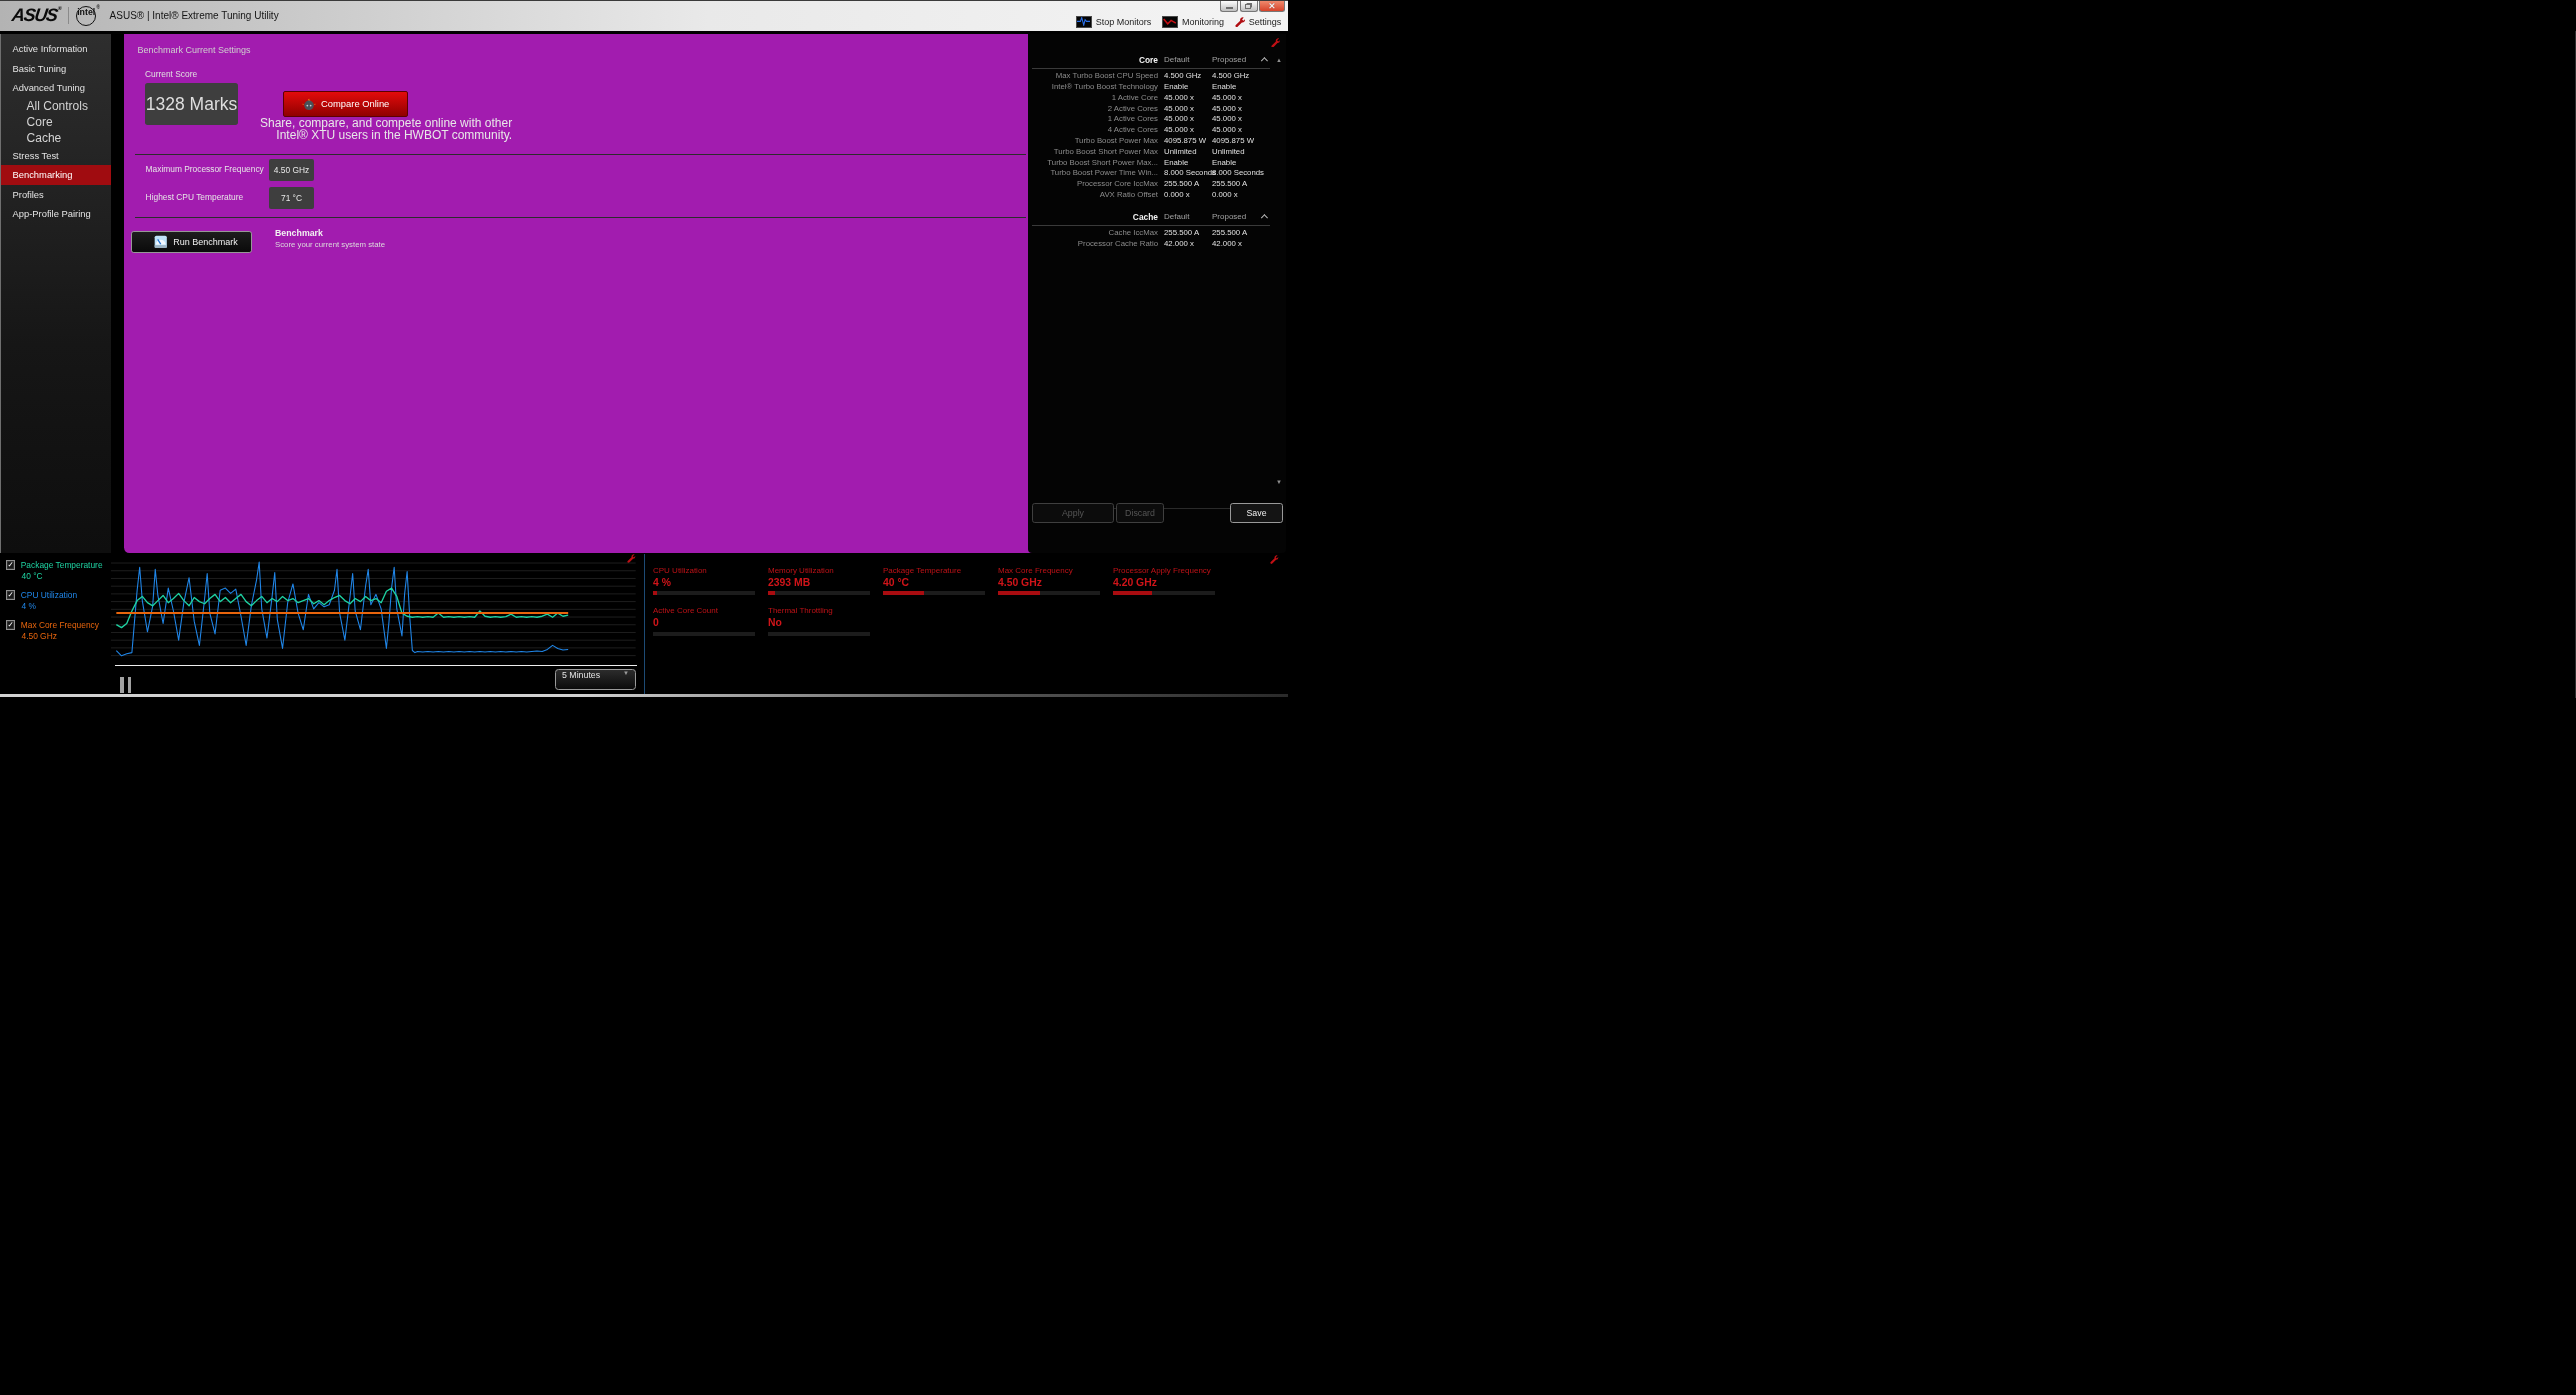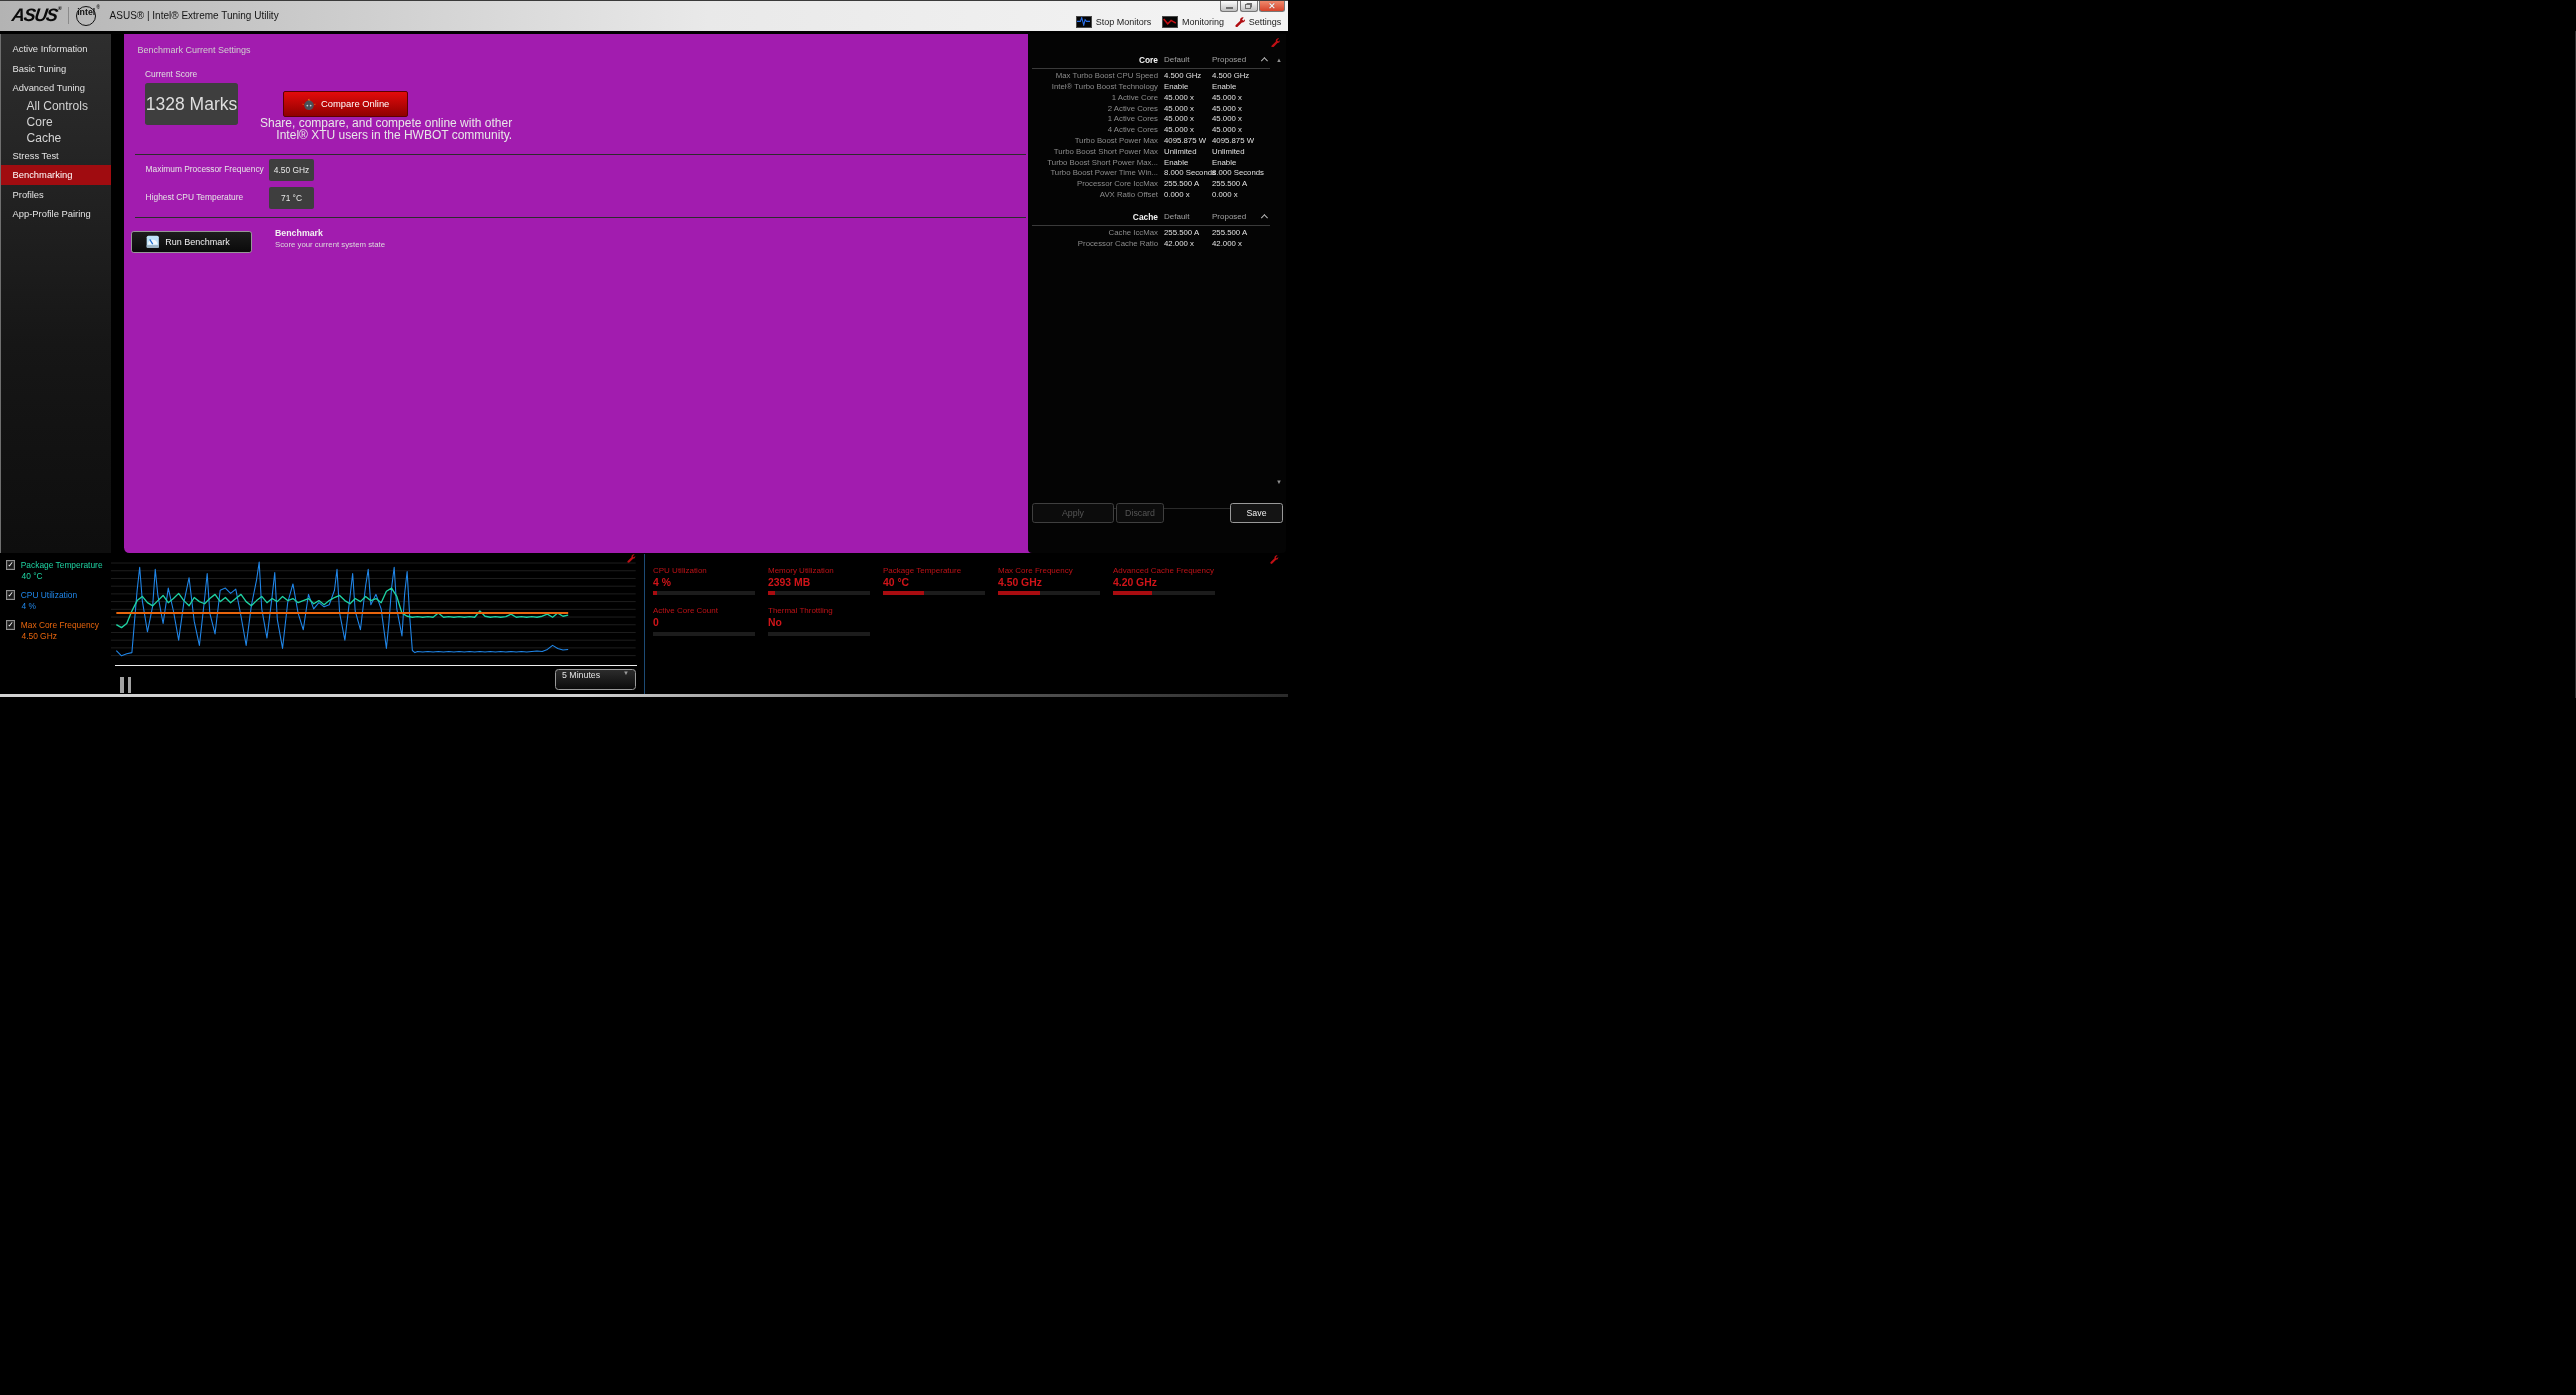--- a/index.html
+++ b/index.html
@@ -61,21 +61,21 @@
     color:#fff; font-size:9.4px; display:flex; align-items:center; justify-content:center; gap:5.4px; }
   .share-text { position:absolute; left:136px; top:84px; font-size:12px; color:#e8e8e8;
     line-height:11.5px;text-align:right; }
   .mp-divider { position:absolute; left:10.8px; right:10.8px; height:0.7px; background:#2c2c2c; }
   .field-label { position:absolute; left:21.6px; font-size:8.4px; color:#e6e6e6; line-height:21.6px; }
   .value-chip { position:absolute; left:145px; width:45px; height:21.6px; background:#3e3e3e;
     border-radius:2px; color:#e8e8e8; font-size:8.4px; display:flex; align-items:center;
     justify-content:center; }
   .run-btn { position:absolute; left:6.7px; top:197px; width:121px; height:22px;
     background:linear-gradient(#1d1d1d,#0a0a0a); border:0.7px solid #979797; border-radius:2.7px;
-    display:flex; align-items:center; gap:6px; padding-left:14px; font-size:9px; color:#f0f0f0; }
+    display:flex; align-items:center; gap:6px; padding-left:22px; font-size:9px; color:#f0f0f0; }
   .bm-title { position:absolute; left:151px; top:194px; font-size:8.8px; font-weight:bold; color:#f2f2f2; }
   .bm-sub { position:absolute; left:151px; top:206px; font-size:7.8px; color:#dcdcdc; }
 
   
   .right-panel { position:absolute; left:1028px; top:34px; width:258px; height:519px;
     background:#040404; border-radius:0 0 4px 4px; }
   .panel-wrench { position:absolute; right:5.4px; top:4px; }
   .scroll-arrow { position:absolute; right:4px; font-size:6px; color:#8f8f8f; }
   .tune-body { position:absolute; left:0; top:19px; width:251px; }
   .tune-head { display:flex; align-items:center; height:13.5px; }
@@ -420,21 +420,21 @@
         </div>
       </div>
       <div>
         <div class="m-label">Max Core Frequency</div>
         <div class="m-value">4.50 GHz</div>
         <div class="m-bar">
           <div class="m-fill" style="width:41%"></div>
         </div>
       </div>
       <div>
-        <div class="m-label">Advanced Cache Frequency</div>
+        <div class="m-label">Processor Apply Frequency</div>
         <div class="m-value">4.20 GHz</div>
         <div class="m-bar">
           <div class="m-fill" style="width:38%"></div>
         </div>
       </div>
       <div style="grid-row: 2;">
         <div class="m-label">Active Core Count</div>
         <div class="m-value">0</div>
         <div class="m-bar">
           <div class="m-fill" style="width:0%"></div>

